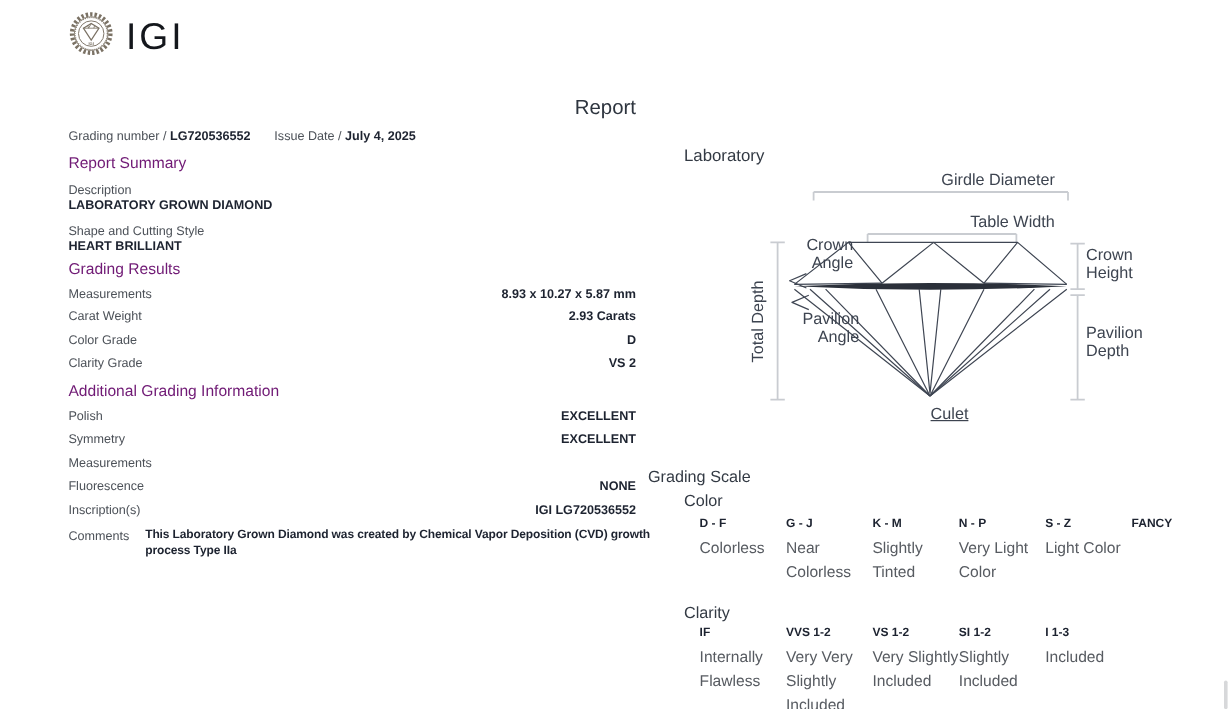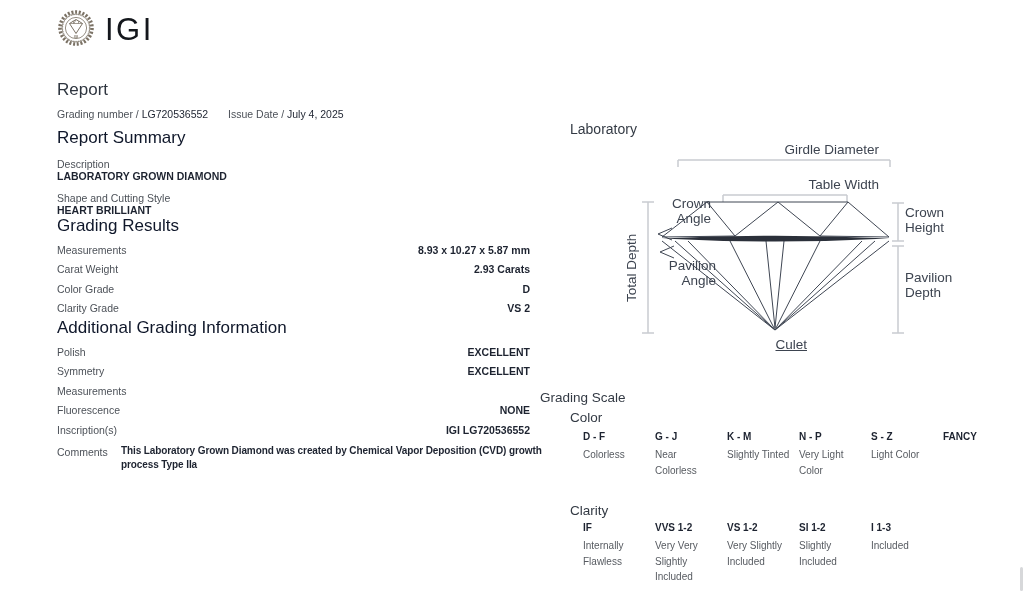--- a/index.html
+++ b/index.html
@@ -7,45 +7,45 @@
     font-family:"Liberation Sans", sans-serif; color:#1d2330; position:relative; }
 
   .abs { position:absolute; }
 
   
   .brand { left:56px; top:8px; display:flex; align-items:center; gap:9px; }
   .brand-text { font-size:31px; letter-spacing:2.5px; color:#14171c; font-weight:400; }
 
   
   .left-col { left:57px; width:473px; }
-  .report-title { font-size:17px; font-weight:500; color:#2e353f; margin-bottom:8px; }
+  .report-title { font-size:17px; font-weight:500; color:#2e353f; margin-bottom:8px;text-align:right; }
   .meta { font-size:10.5px; color:#4c5158; }
-  .meta .strong { font-weight:400; color:#1d2330; }
+  .meta .strong { font-weight:700; color:#1d2330; }
   .meta .gap { display:inline-block; width:14px; }
 
-  h2.sec { font-size:17px; font-weight:400; color:#0f172a; margin-bottom:5px; }
+  h2.sec { font-size:13px; font-weight:400; color:#701a75; margin-bottom:5px; }
   .row { display:flex; justify-content:space-between; align-items:baseline; margin-top:7.5px; }
   .row.tall { margin-top:10px;flex-direction:column; }
   .row .lbl { font-size:10.5px; color:#4c5158; }
   .row .val { font-size:10.5px; font-weight:700; color:#1d2330; text-align:right; }
 
   .comments-row { display:flex; margin-top:8px; }
   .comments-row .lbl { font-size:10.5px; color:#4c5158; width:64px; flex:0 0 64px; padding-top:2px; }
   .comments-row .val { font-size:10px; font-weight:700; color:#1d2330; line-height:1.45; white-space:pre; letter-spacing:-0.1px; }
 
   
   .r-heading { font-size:14px; font-weight:400; color:#333a44; }
   .diag-label { font-size:13.5px; color:#3d4450; line-height:15px; white-space:pre-line; }
   .center { text-align:right; }
   .v-text { writing-mode:vertical-rl; transform:rotate(180deg); display:flex; align-items:center; justify-content:center; }
 
   .scale-grid-color   { display:grid; grid-template-columns:repeat(6,72px); }
   .scale-grid-clarity { display:grid; grid-template-columns:repeat(5,72px); }
   .code { font-size:10px; font-weight:700; color:#1d2330; margin-bottom:5px; }
-  .desc { font-size:10px; color:#575b61; line-height:1.55; white-space:pre-line; }
+  .desc { font-size:13px; color:#575b61; line-height:1.55; white-space:pre-line; }
 
   .scrollbar-thumb { right:1px; bottom:0; width:3px; height:24px; background:#d7d8da; border-radius:2px; }
 
   svg text { font-family:"Liberation Sans", sans-serif; }
 </style>
 </head>
 <body>
 
 <div class="abs brand">
   <span>

